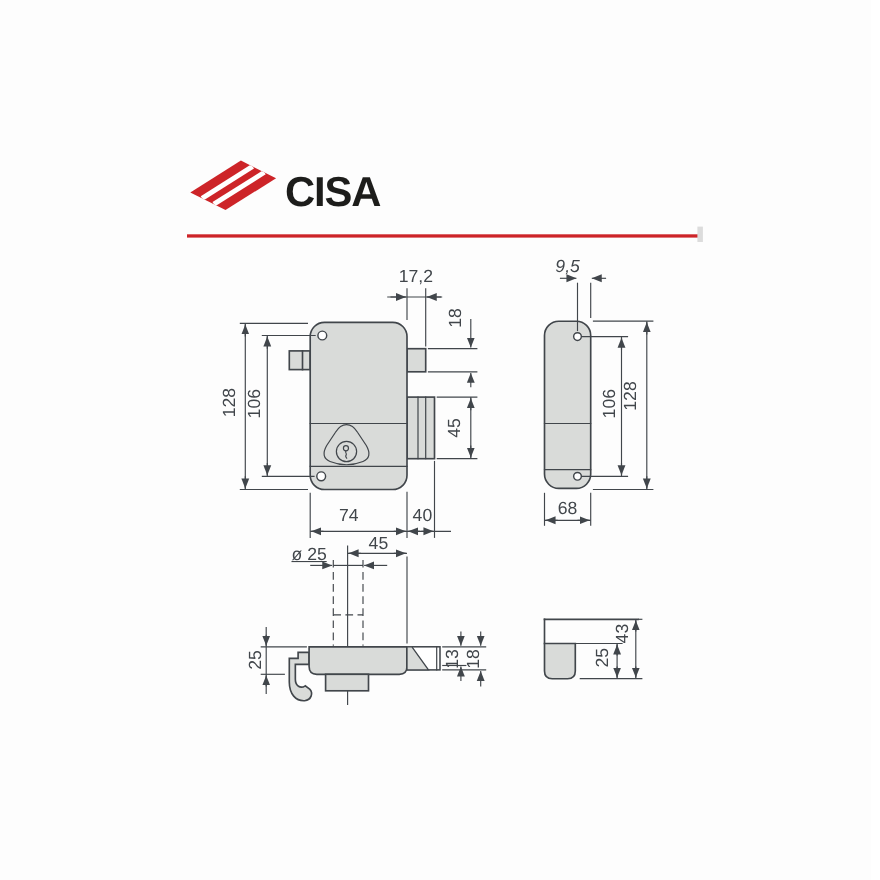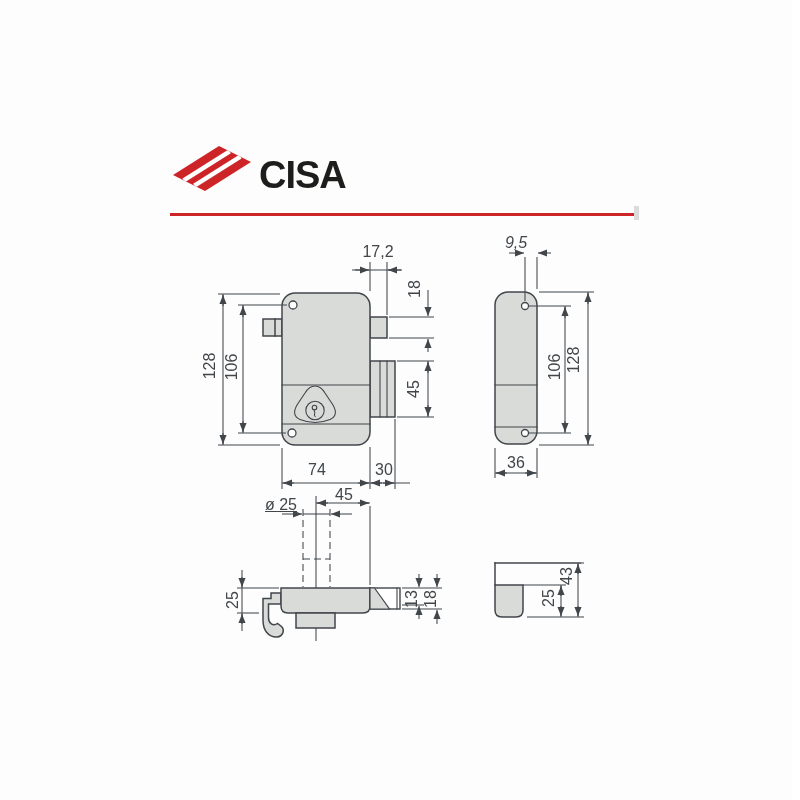--- a/index.html
+++ b/index.html
@@ -210,25 +210,25 @@
     </g>
   </svg>
 
   <div id="dim-labels">
       <div class="dim-label" style="left: 378px; top: 252px;">17,2</div>
       <div class="dim-label rot" style="left: 415px; top: 289px;">18</div>
       <div class="dim-label rot" style="left: 210px; top: 366px;">128</div>
       <div class="dim-label rot" style="left: 232px; top: 367px;">106</div>
       <div class="dim-label rot" style="left: 414px; top: 389px;">45</div>
       <div class="dim-label" style="left: 317px; top: 448px; margin-top: 22px;">74</div>
-      <div class="dim-label" style="left: 384px; top: 470px;">30</div>
+      <div class="dim-label" style="left: 384px; top: 470px;">40</div>
       <div class="dim-label" style="left: 516px; top: 243px; font-style: italic;">9,5</div>
       <div class="dim-label rot" style="left: 555px; top: 367px;">106</div>
       <div class="dim-label rot" style="left: 574px; top: 360px;">128</div>
-      <div class="dim-label" style="left: 516px; top: 463px;">36</div>
+      <div class="dim-label" style="left: 516px; top: 463px;">68</div>
       <div class="dim-label" style="left: 281px; top: 505px; text-decoration: underline;">ø 25</div>
       <div class="dim-label" style="left: 344px; top: 495px;">45</div>
       <div class="dim-label rot" style="left: 233px; top: 600px;">25</div>
       <div class="dim-label rot" style="left: 412px; top: 599px;">13</div>
       <div class="dim-label rot" style="left: 431px; top: 599px;">18</div>
       <div class="dim-label rot" style="left: 549px; top: 598px;">25</div>
       <div class="dim-label rot" style="left: 567px; top: 576px;">43</div>
     </div>
 </div>
 

